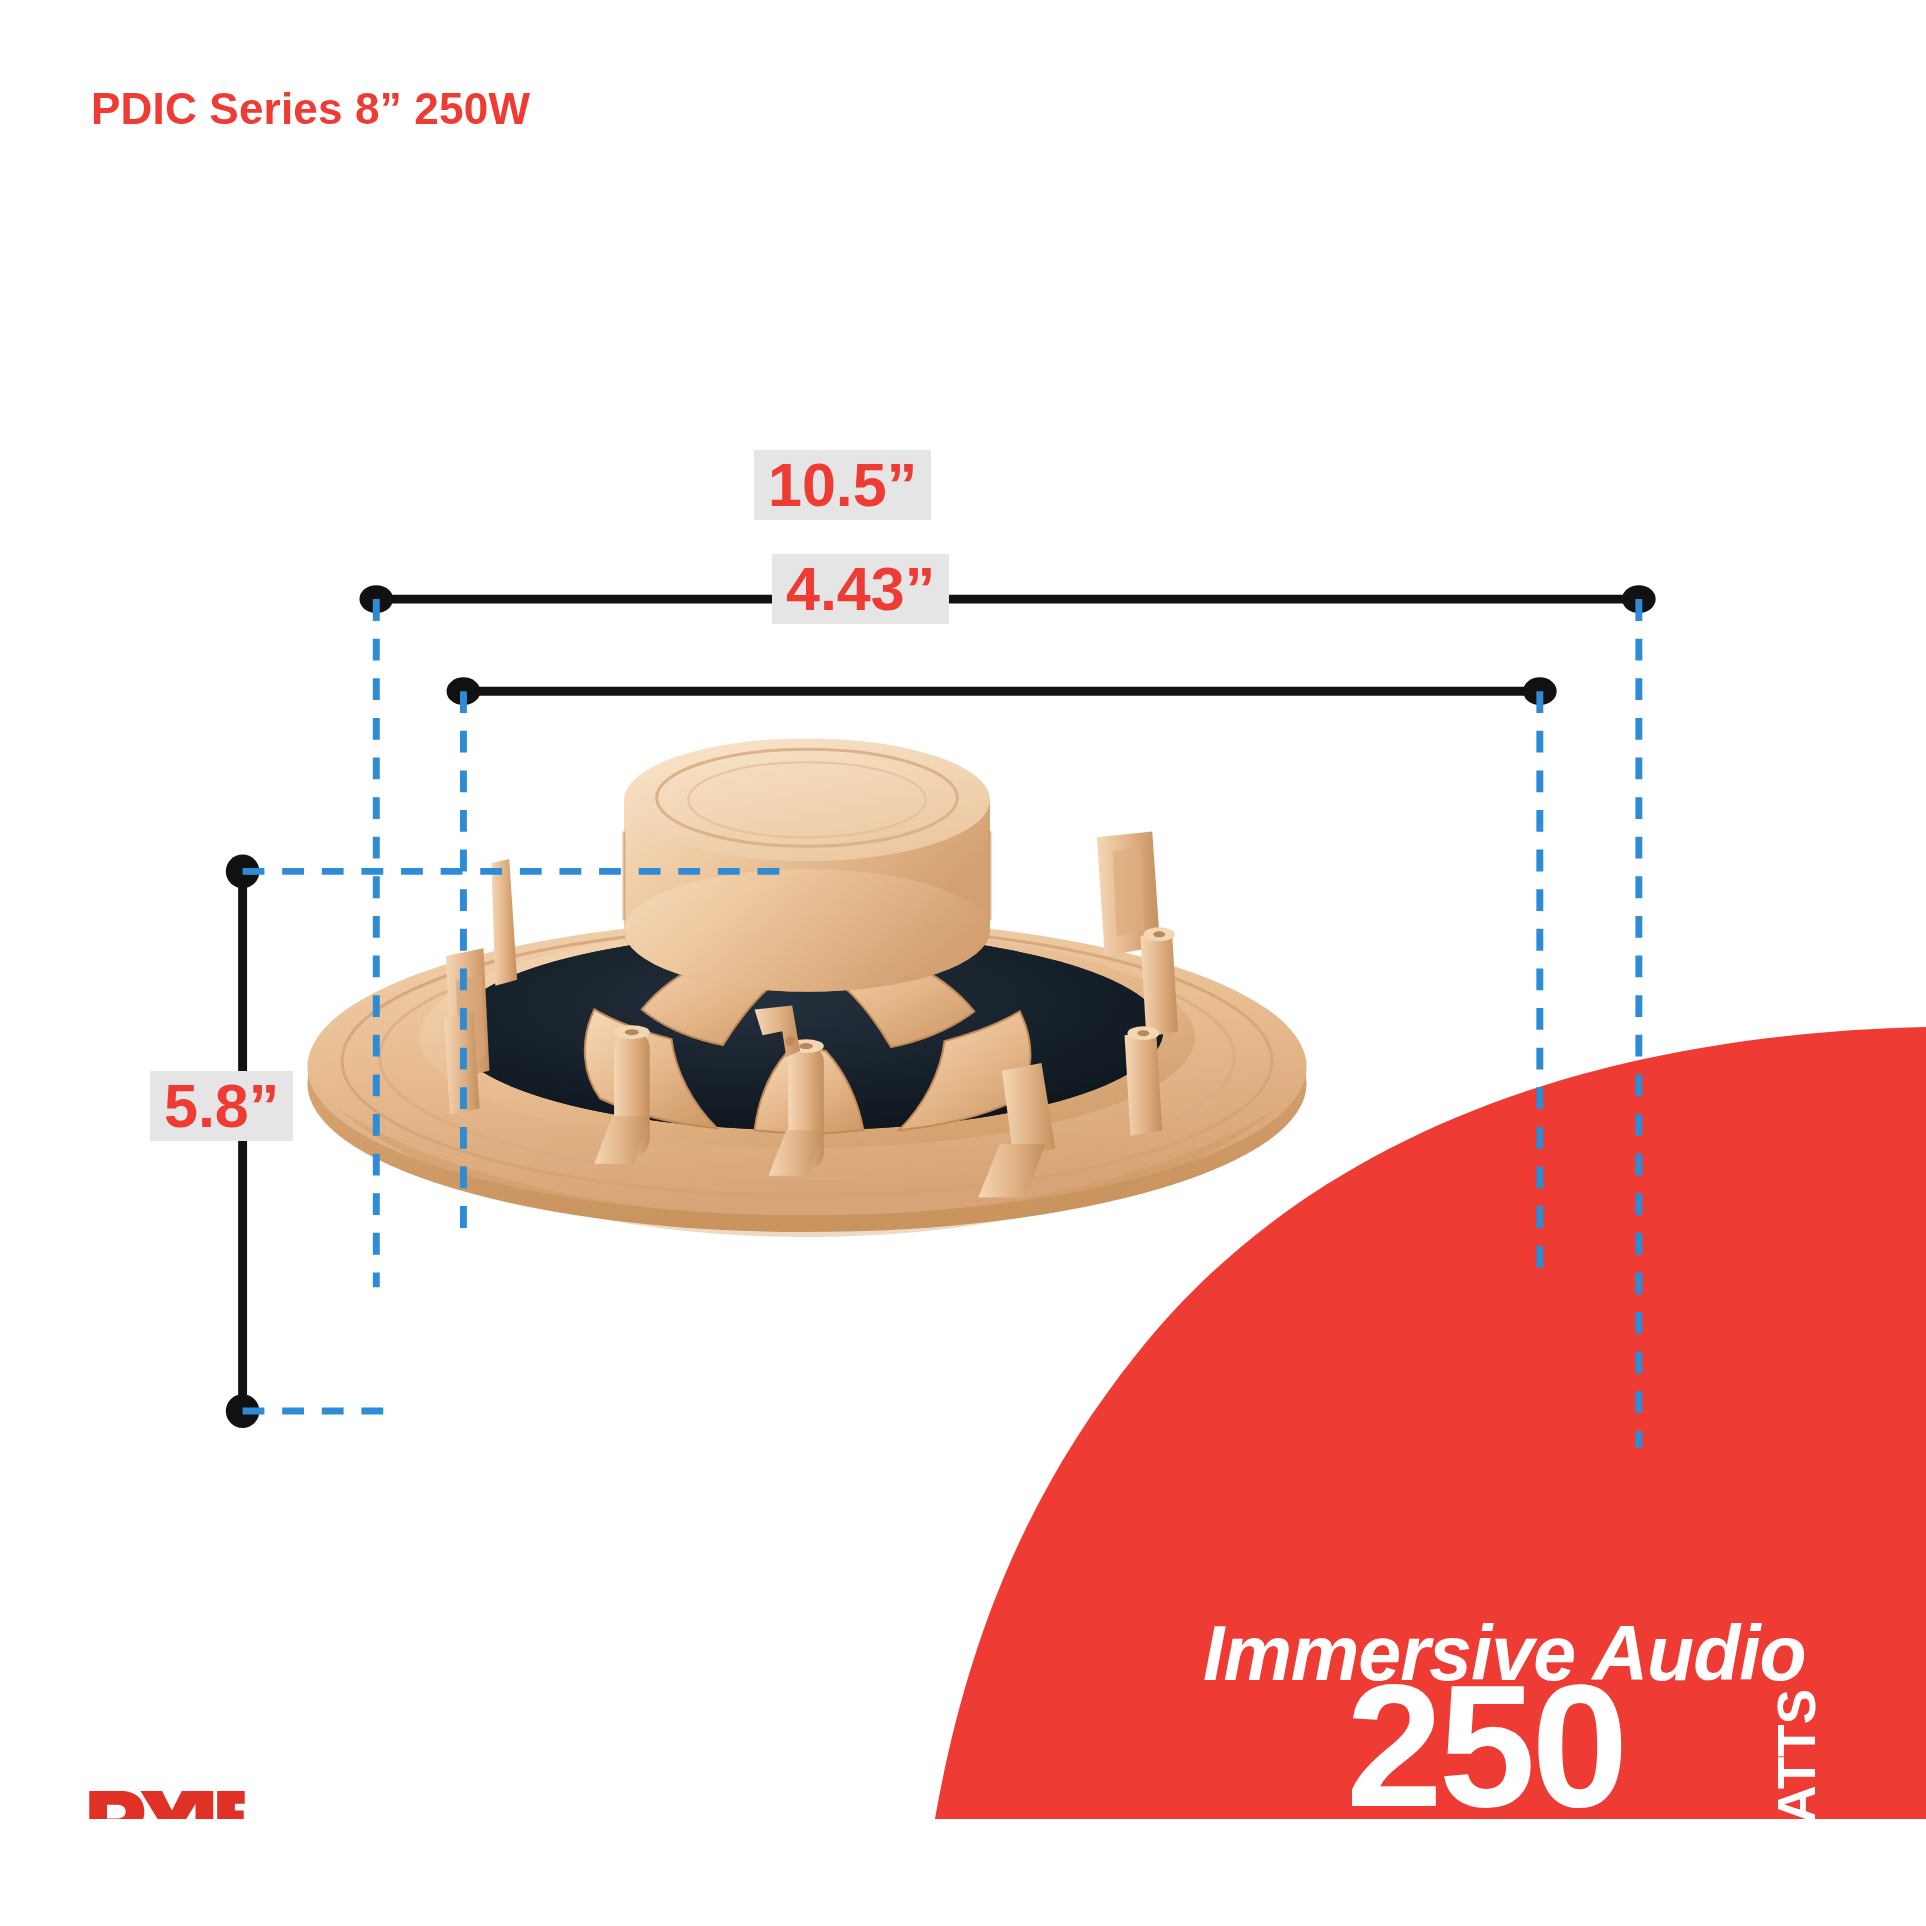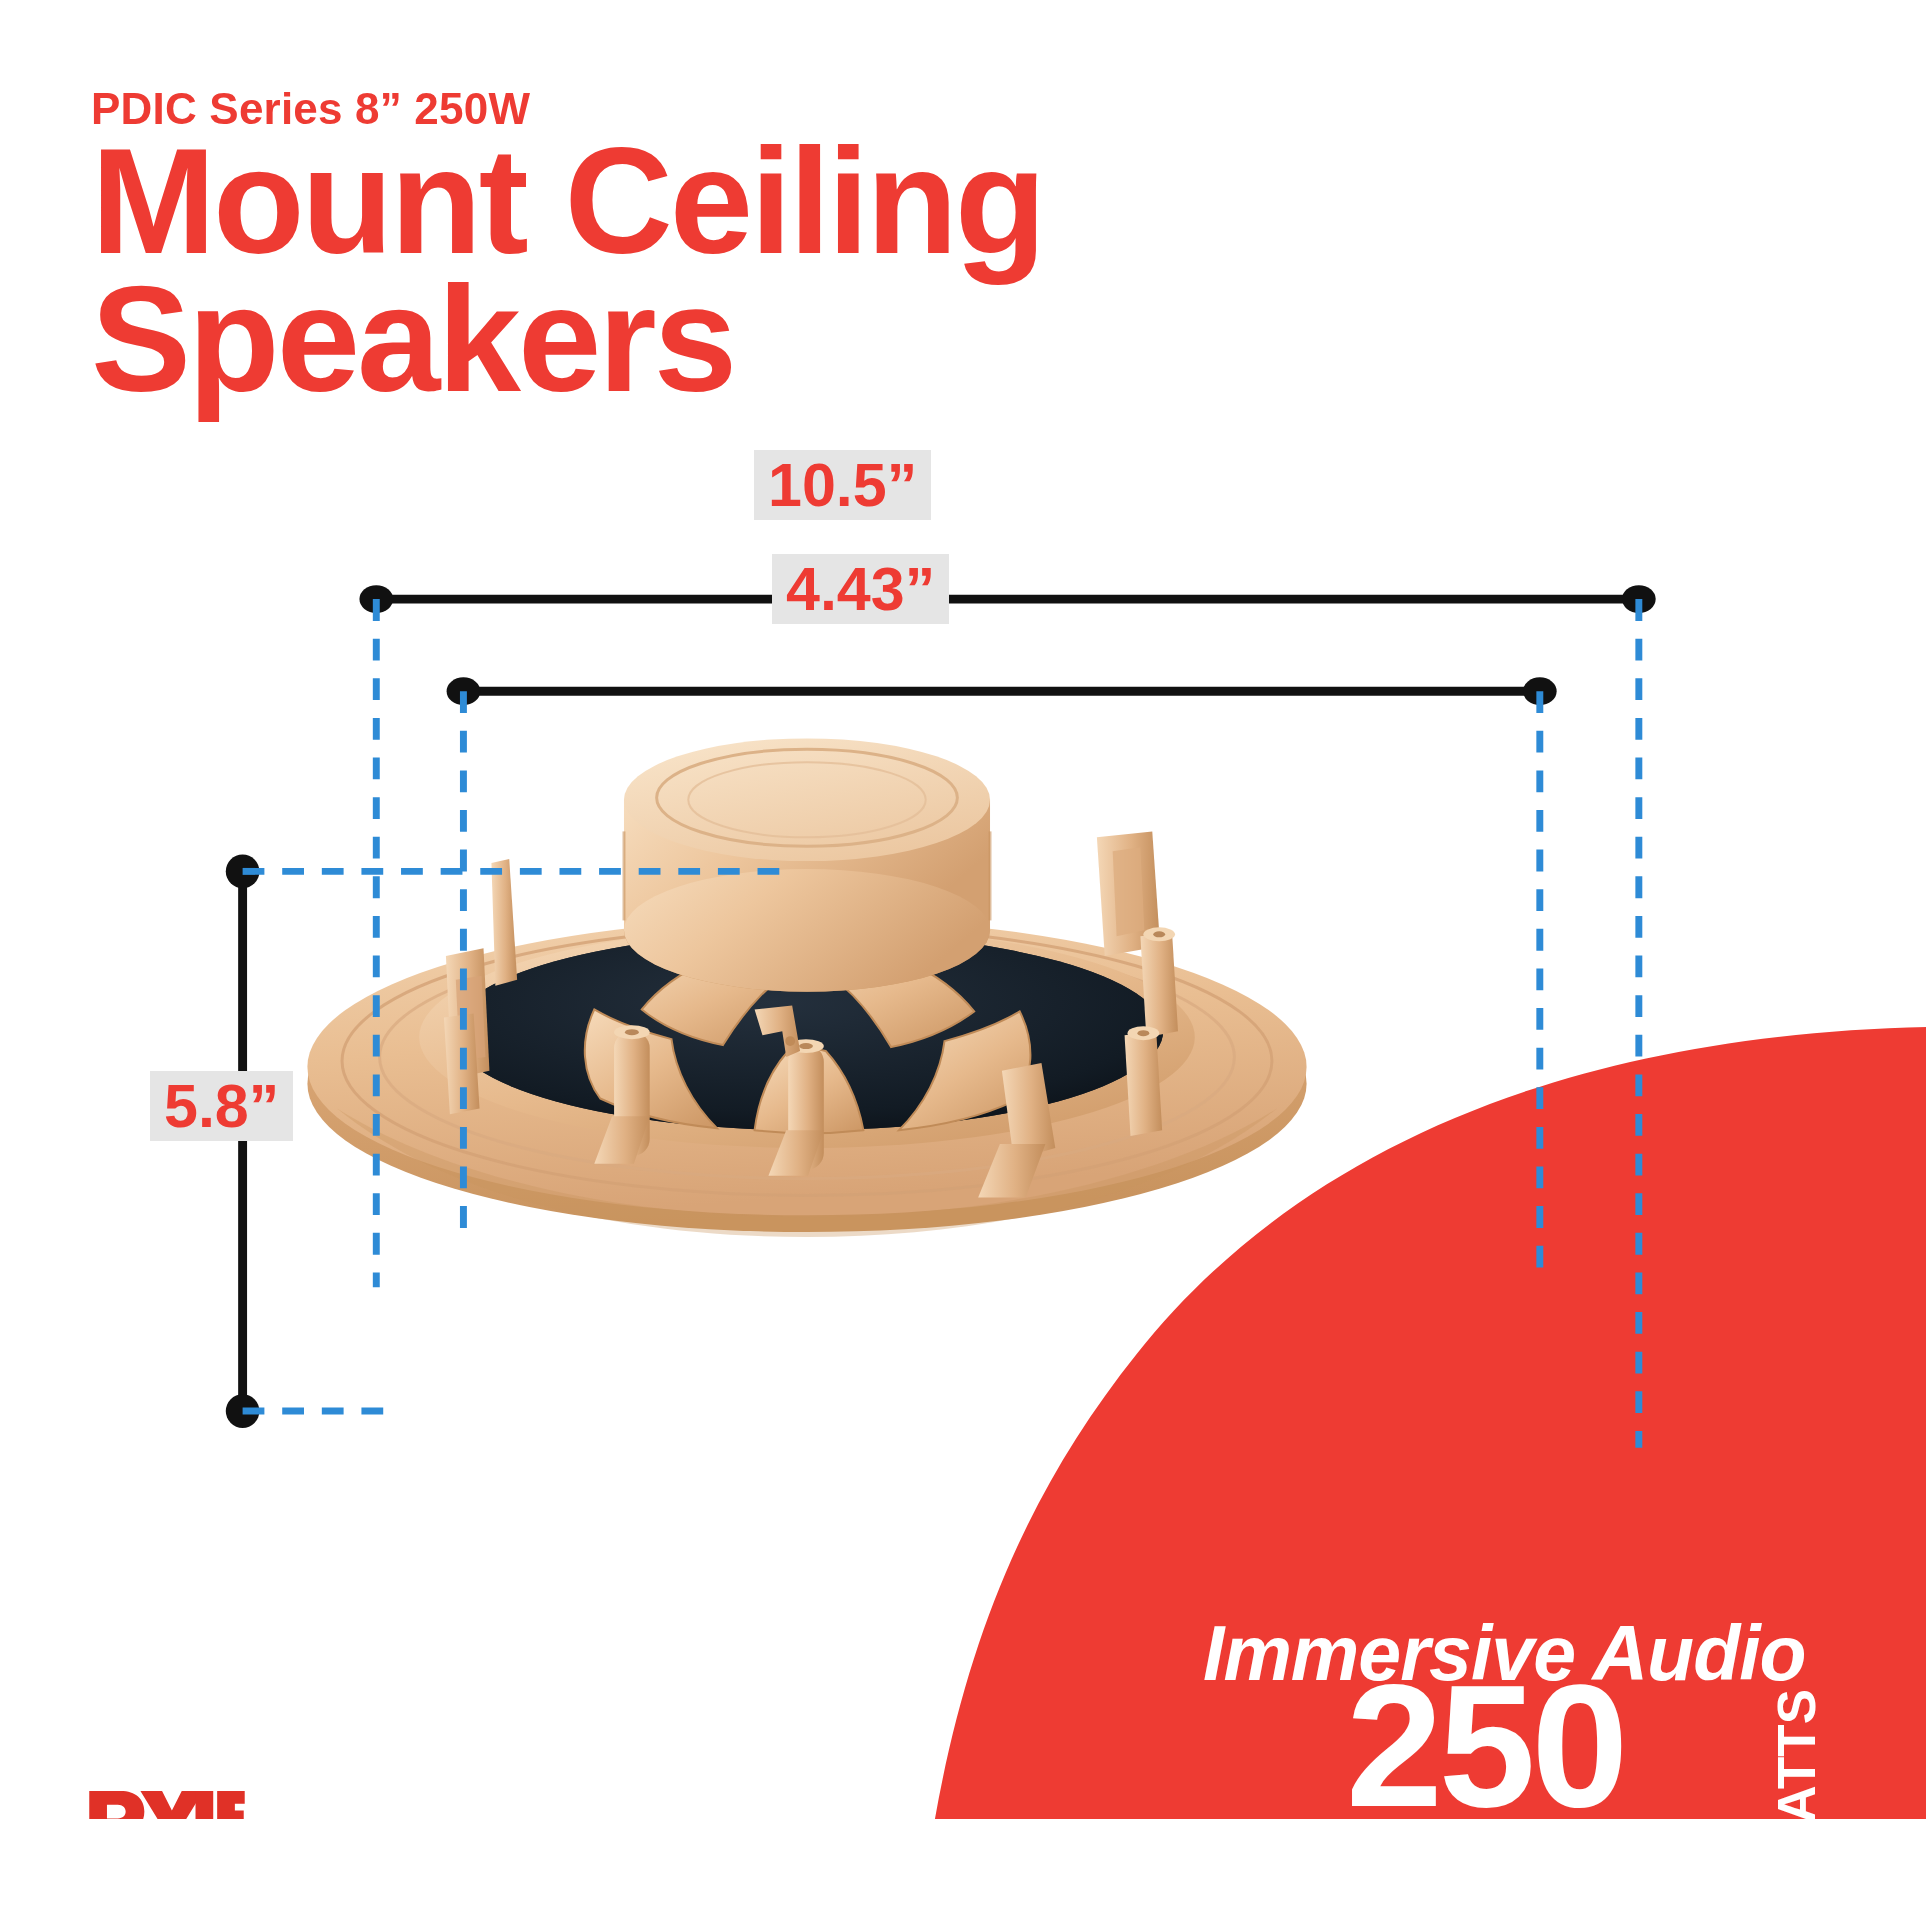--- a/index.html
+++ b/index.html
@@ -51,22 +51,20 @@
 
 <div id="stage">
 
   <div class="red-blob">
     <svg viewBox="0 0 1010 800" preserveAspectRatio="none" aria-hidden="true">
       <path d="M1010,0 C640,8 372,128 212,330 C100,470 40,620 8,800 L1010,800 Z" fill="#EE3B33"></path>
     </svg>
   </div>
 
   <div class="eyebrow">PDIC Series 8” 250W</div>
-  <div class="headline">Mount Ceiling
-Speakers</div>
 
   <div class="product">
     <svg viewBox="0 0 1030 560" aria-hidden="true">
       <defs>
         <linearGradient id="gFlange" x1="0" y1="0" x2="0.25" y2="1">
           <stop offset="0%" stop-color="#F2D2AE"></stop>
           <stop offset="45%" stop-color="#E9BE92"></stop>
           <stop offset="100%" stop-color="#D8A477"></stop>
         </linearGradient>
         <linearGradient id="gFlangeLip" x1="0" y1="0" x2="0.2" y2="1">

